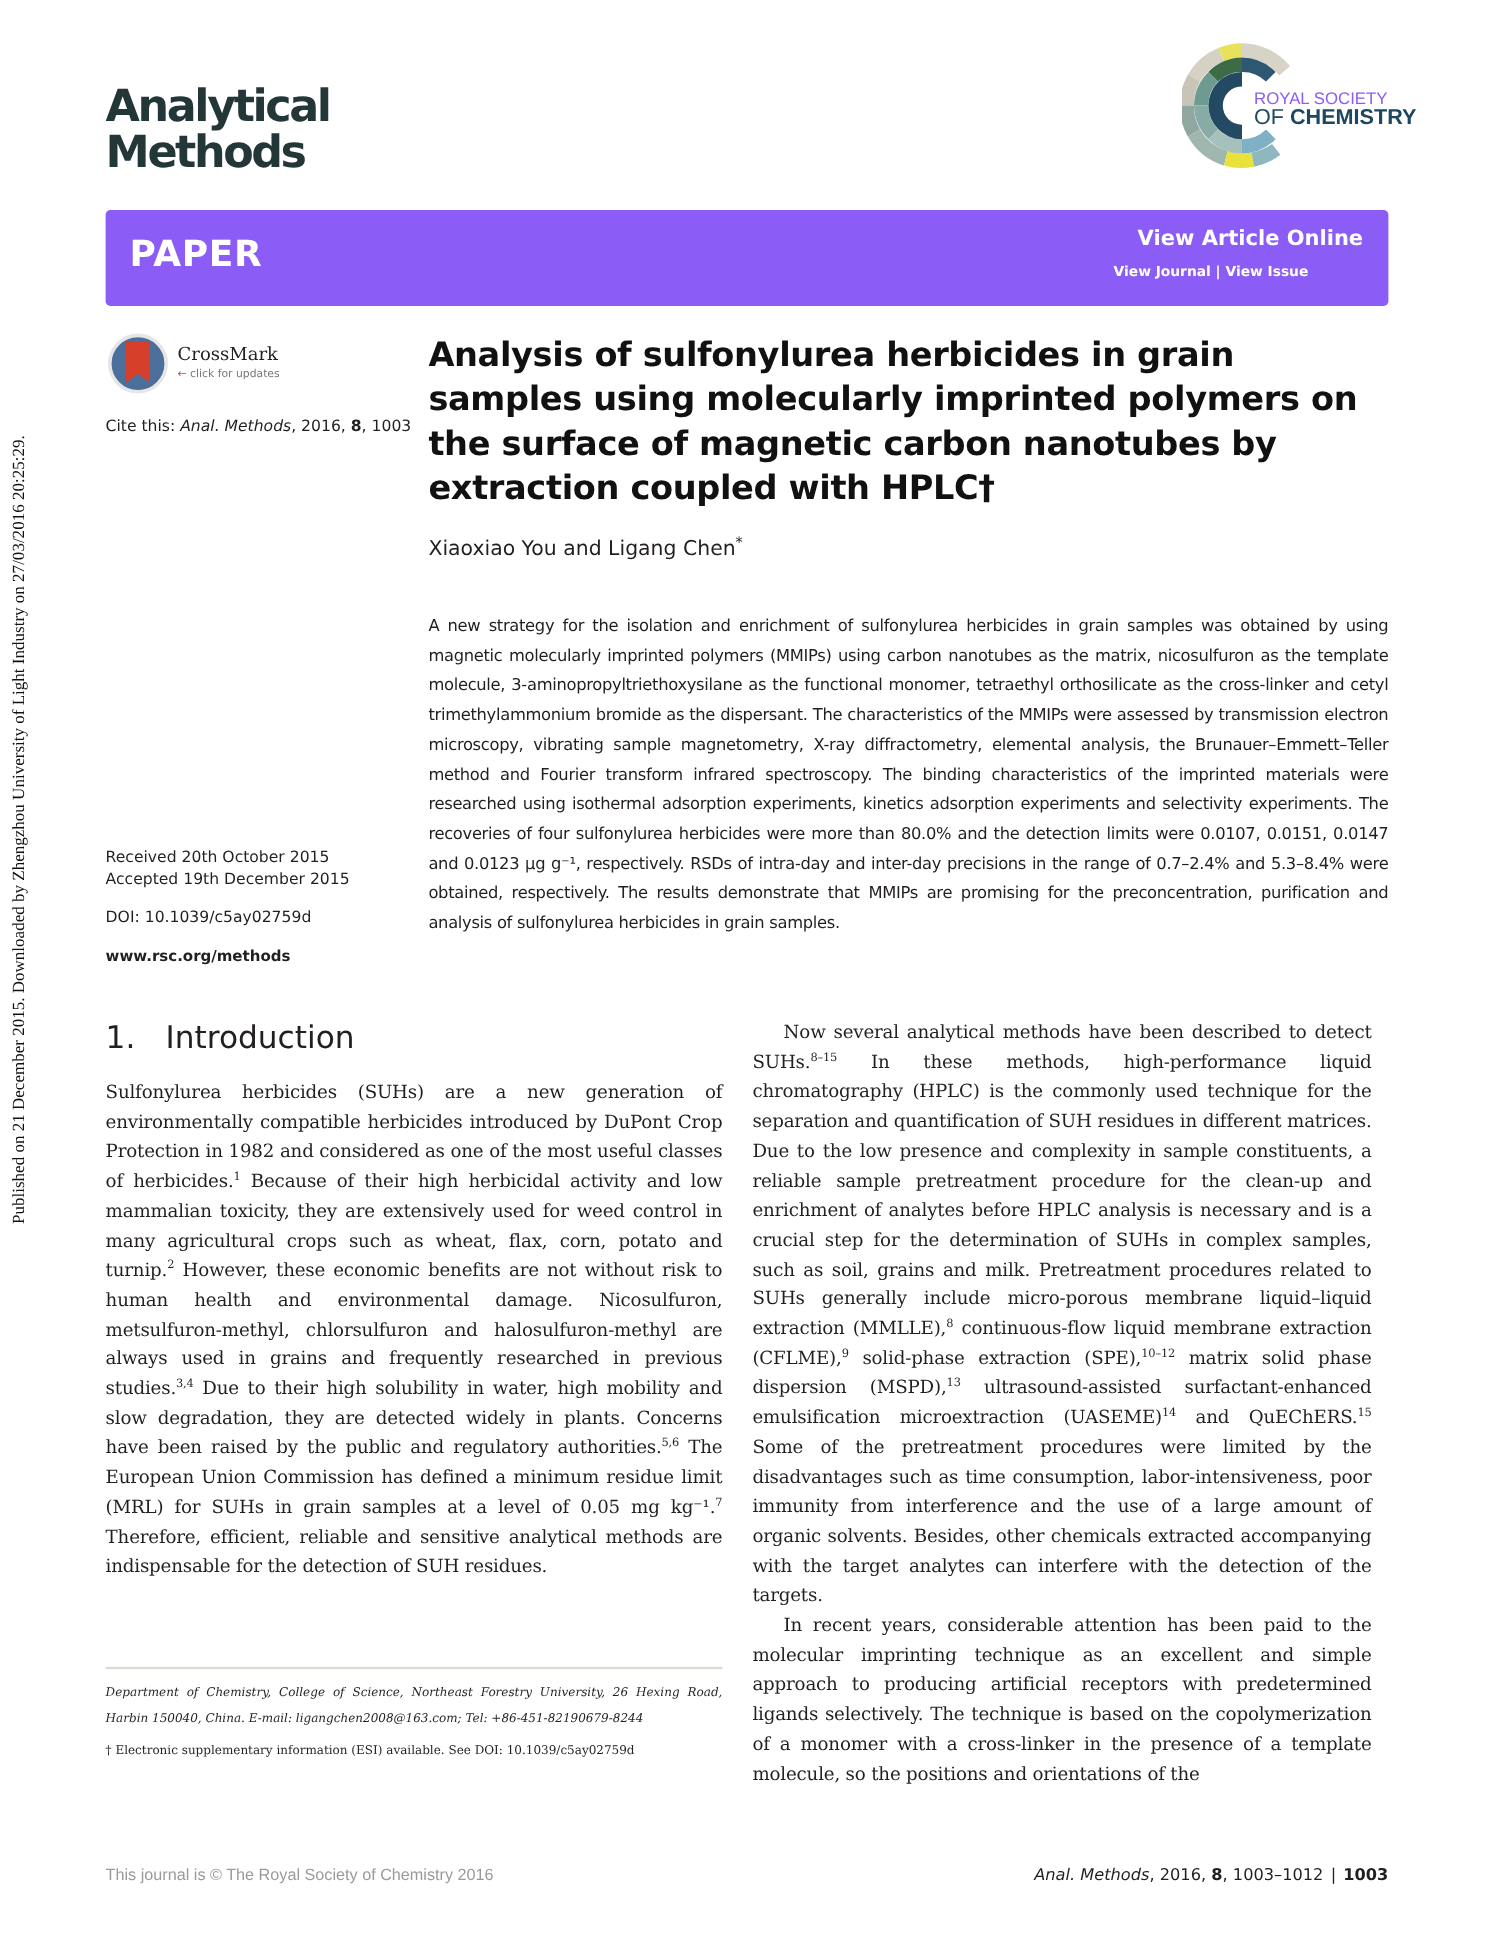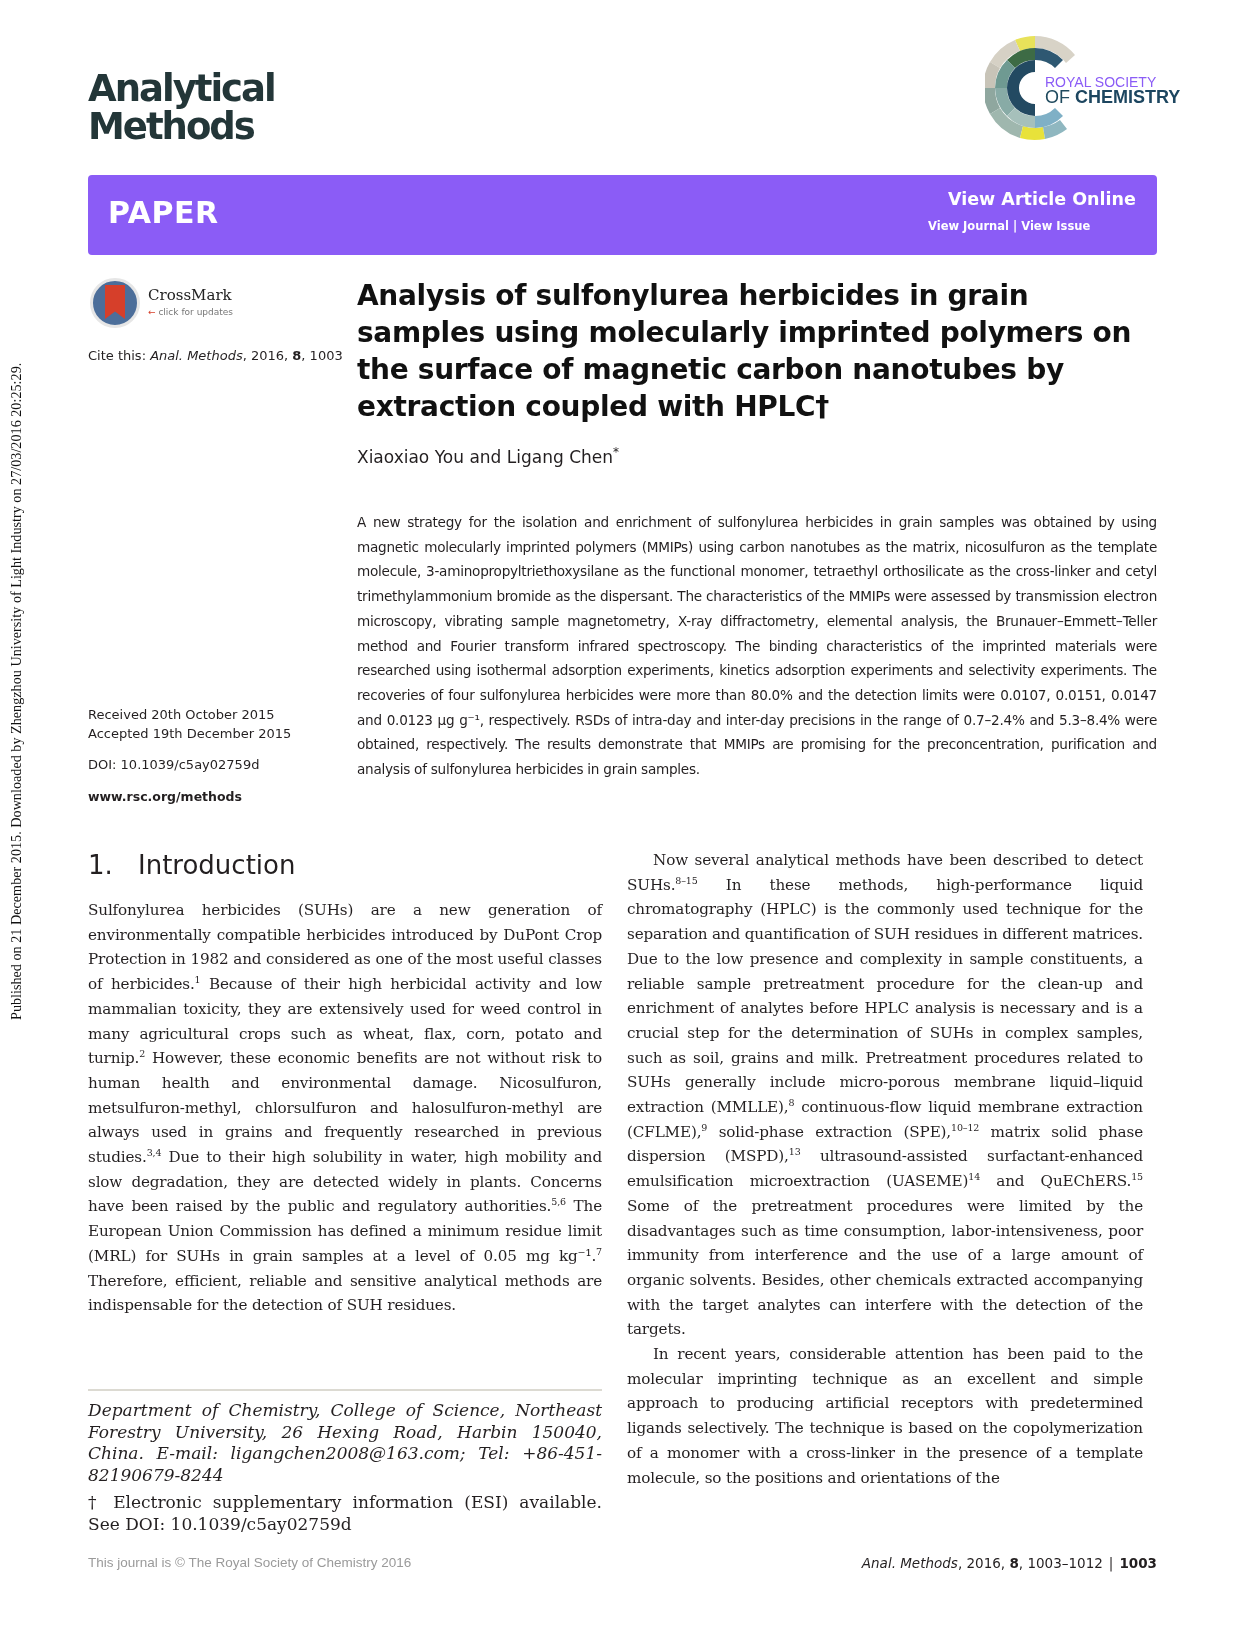--- a/index.html
+++ b/index.html
@@ -113,21 +113,21 @@
   .col-left { left: 88px; top: 898px; }
   .col-right { left: 627px; top: 848px; width: 516px; }
   .col p.indent { text-indent: 26px; }
   .col sup { font-size: 9.5px; line-height: 0; vertical-align: super; }
 
   .footnote-rule {
     position: absolute; left: 88px; top: 1389px; width: 514px; height: 2px; background: #dcdad2;
   }
   .footnotes {
     position: absolute; left: 88px; top: 1400px; width: 514px;
-    font-family: "DejaVu Serif", serif; font-size: 17px; line-height: 21.5px; text-align: justify; color: #231f20;
+    font-family: "DejaVu Serif", serif; font-size: 10px; line-height: 21.5px; text-align: justify; color: #231f20;
   }
   .footnotes .affil { font-style: italic; }
   .footnotes .esi { margin-top: 6px; }
 
   .page-footer-left {
     position: absolute; left: 88px; top: 1555px;
     font-family: Liberation Sans, sans-serif; font-size: 13.5px; color: #9a9a9a;
   }
   .page-footer-right {
     position: absolute; right: 84px; top: 1555px;

